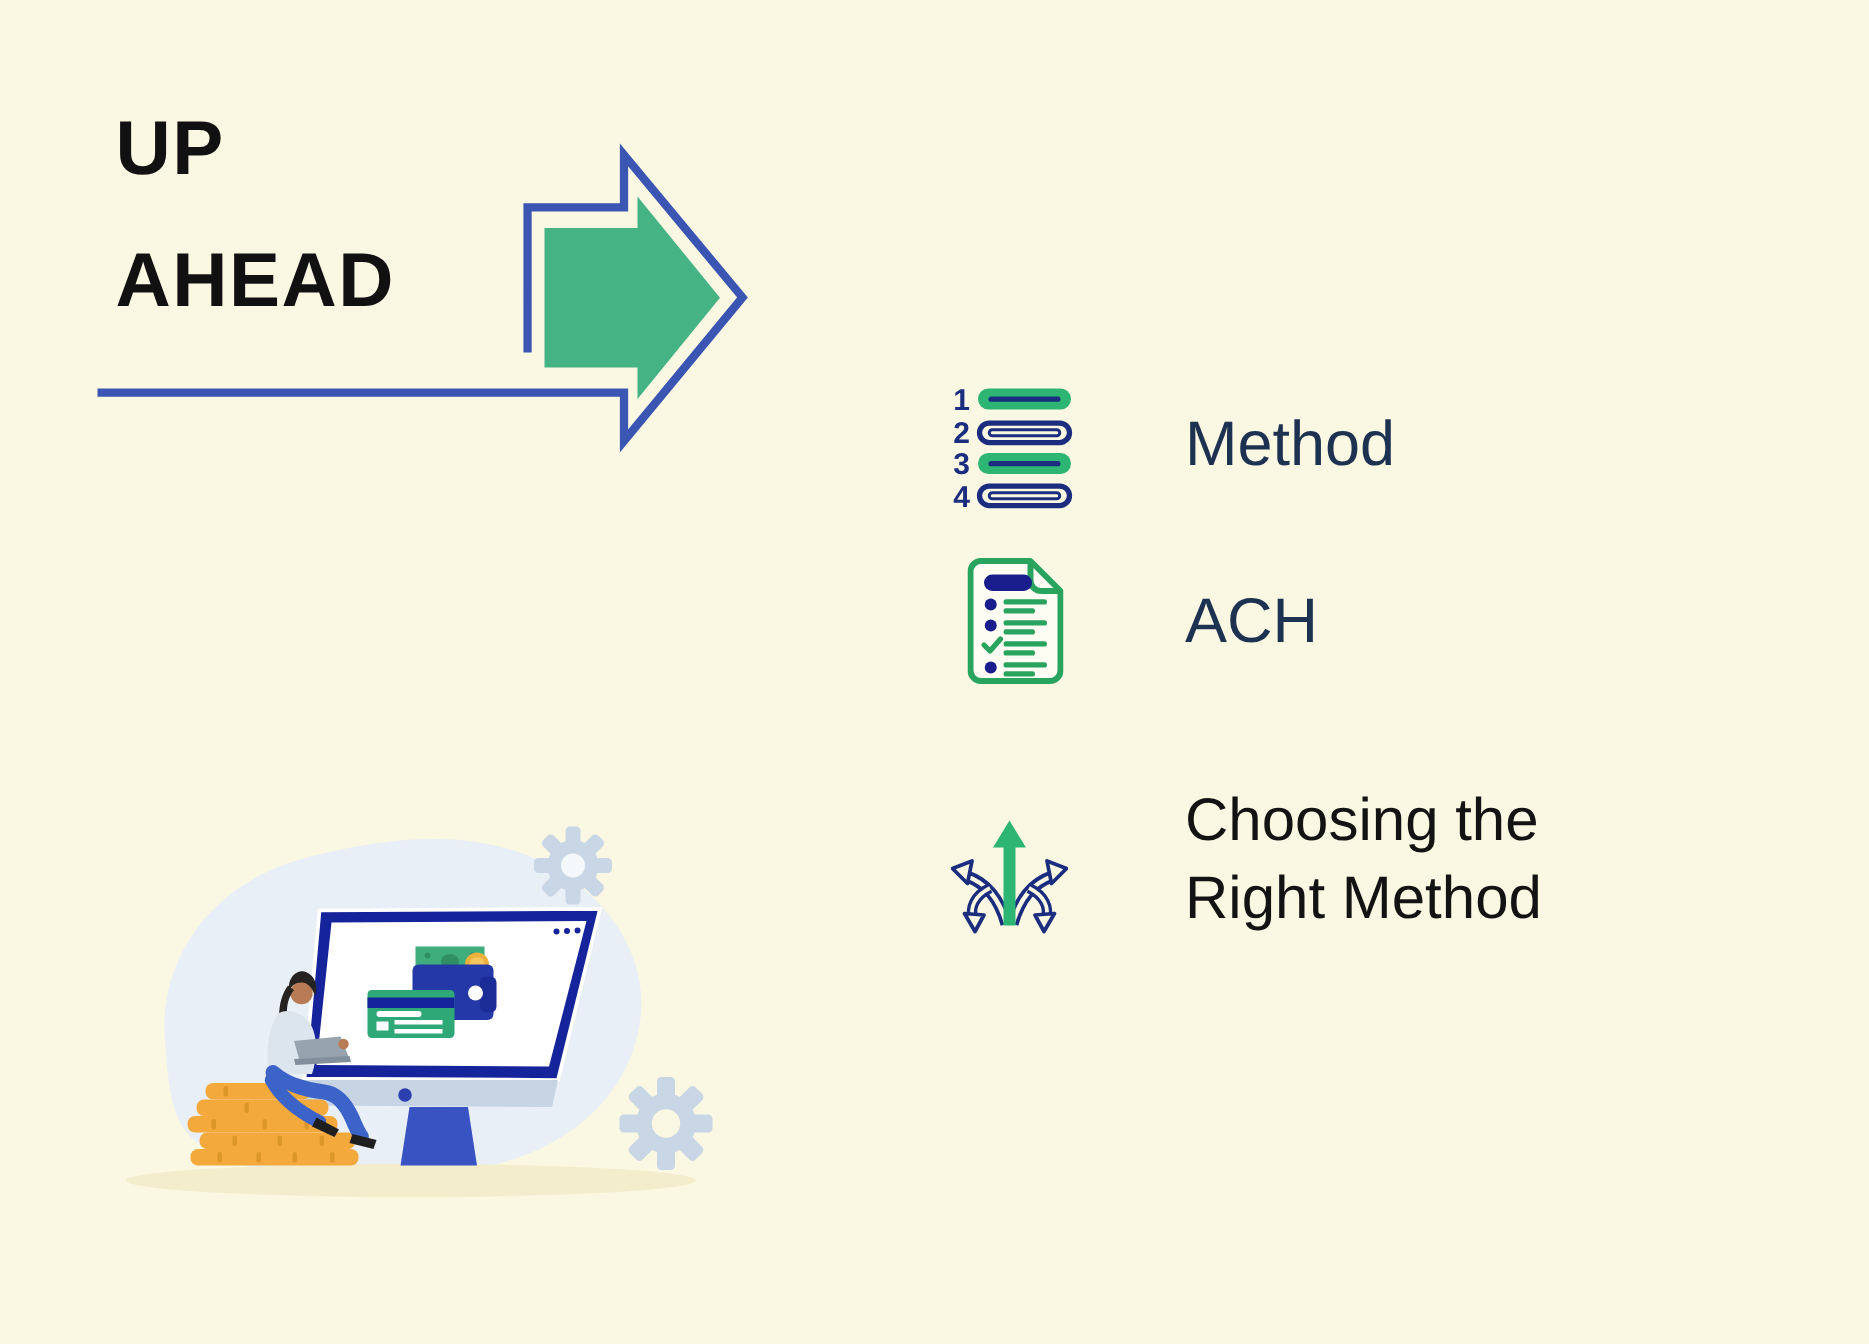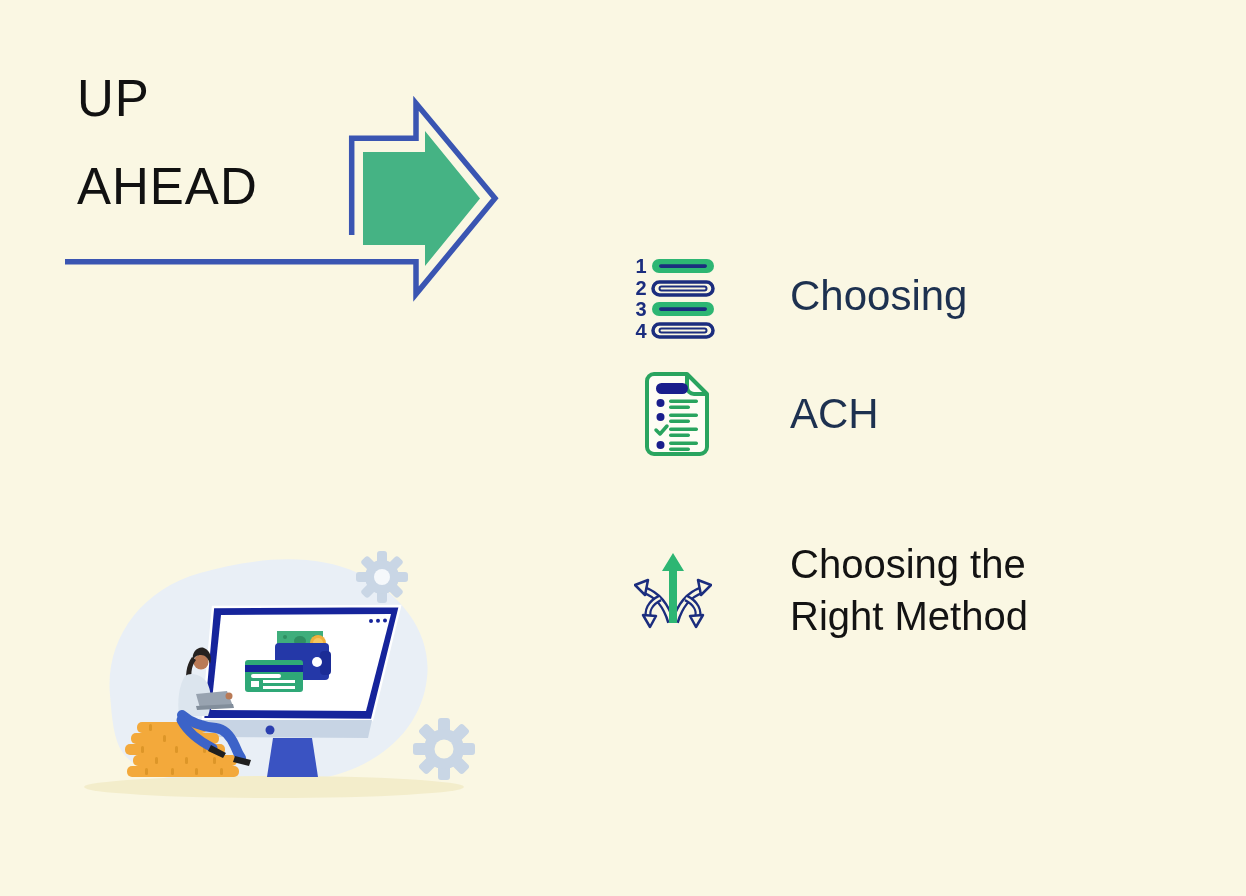--- a/index.html
+++ b/index.html
@@ -3,30 +3,30 @@
 <meta charset="utf-8">
 <style>
   html,body{margin:0;padding:0;}
   body{
     width:1246px;height:896px;position:relative;overflow:hidden;
     background:#FAF7E3;
     font-family:"Liberation Sans","DejaVu Sans",sans-serif;
   }
   .title{
     position:absolute;left:77px;top:55px;
-    font-size:51px;font-weight:400;color:#111111;
+    font-size:51px;font-weight:700;color:#111111;
     line-height:88px;letter-spacing:1px;
   }
   .title span{display:block;}
   .arrow-wrap{position:absolute;left:60px;top:95px;width:445px;height:215px;}
   .agenda{position:absolute;left:632px;top:0;width:470px;}
   .list-item{position:absolute;left:0;display:flex;align-items:center;}
   .item-1{top:248px;height:96px;}
   .item-2{top:367px;height:94px;}
-  .item-3{top:538px;height:104px;}
+  .item-3{top:521px;height:104px;align-items:flex-end;}
   .icon-box{width:158px;flex:0 0 158px;display:flex;align-items:center;}
   .item-label{font-size:42px;color:#1D3150;line-height:48px;}
   .item-3 .item-label{font-size:40px;color:#131313;line-height:52px;width:300px;}
   .illustration-wrap{position:absolute;left:75px;top:545px;width:405px;height:260px;}
 </style>
 </head>
 <body>
 
 <div class="title">
   <span>UP</span>
@@ -52,21 +52,21 @@
         <rect x="20" y="50" width="62" height="14" rx="7" fill="#2DB673"></rect>
         <rect x="27" y="55.3" width="48" height="3.6" rx="1.8" fill="#1B2D7E"></rect>
         <rect x="21" y="72" width="60" height="13" rx="6.5" fill="none" stroke="#1B2D7E" stroke-width="3.5"></rect>
         <rect x="27.5" y="76.5" width="47" height="4" rx="2" fill="none" stroke="#1B2D7E" stroke-width="2"></rect>
         <text x="9" y="21" text-anchor="middle" font-size="20" font-weight="bold" fill="#1B2D7E">1</text>
         <text x="9" y="43" text-anchor="middle" font-size="20" font-weight="bold" fill="#1B2D7E">2</text>
         <text x="9" y="64" text-anchor="middle" font-size="20" font-weight="bold" fill="#1B2D7E">3</text>
         <text x="9" y="86" text-anchor="middle" font-size="20" font-weight="bold" fill="#1B2D7E">4</text>
       </svg>
     </div>
-    <div class="item-label">Choosing</div>
+    <div class="item-label">Method</div>
   </div>
 
   <div class="list-item item-2">
     <div class="icon-box">
       <svg width="64" height="84" viewBox="0 0 64 84" style="margin-left:13px">
         <path d="M 9 2 H 42 L 62 22 V 75 A 7 7 0 0 1 55 82 H 9 A 7 7 0 0 1 2 75 V 9 A 7 7 0 0 1 9 2 Z" fill="#FEFDF4" stroke="#29A45F" stroke-width="4" stroke-linejoin="round"></path>
         <path d="M 42 2 V 15 A 7 7 0 0 0 49 22 H 62" fill="none" stroke="#29A45F" stroke-width="4"></path>
         <rect x="11" y="11" width="32" height="11" rx="5.5" fill="#1A1E8C"></rect>
         <circle cx="15.5" cy="31" r="4" fill="#1A1E8C"></circle>
         <rect x="24" y="27.5" width="29" height="3.5" rx="1.7" fill="#29A45F"></rect>

